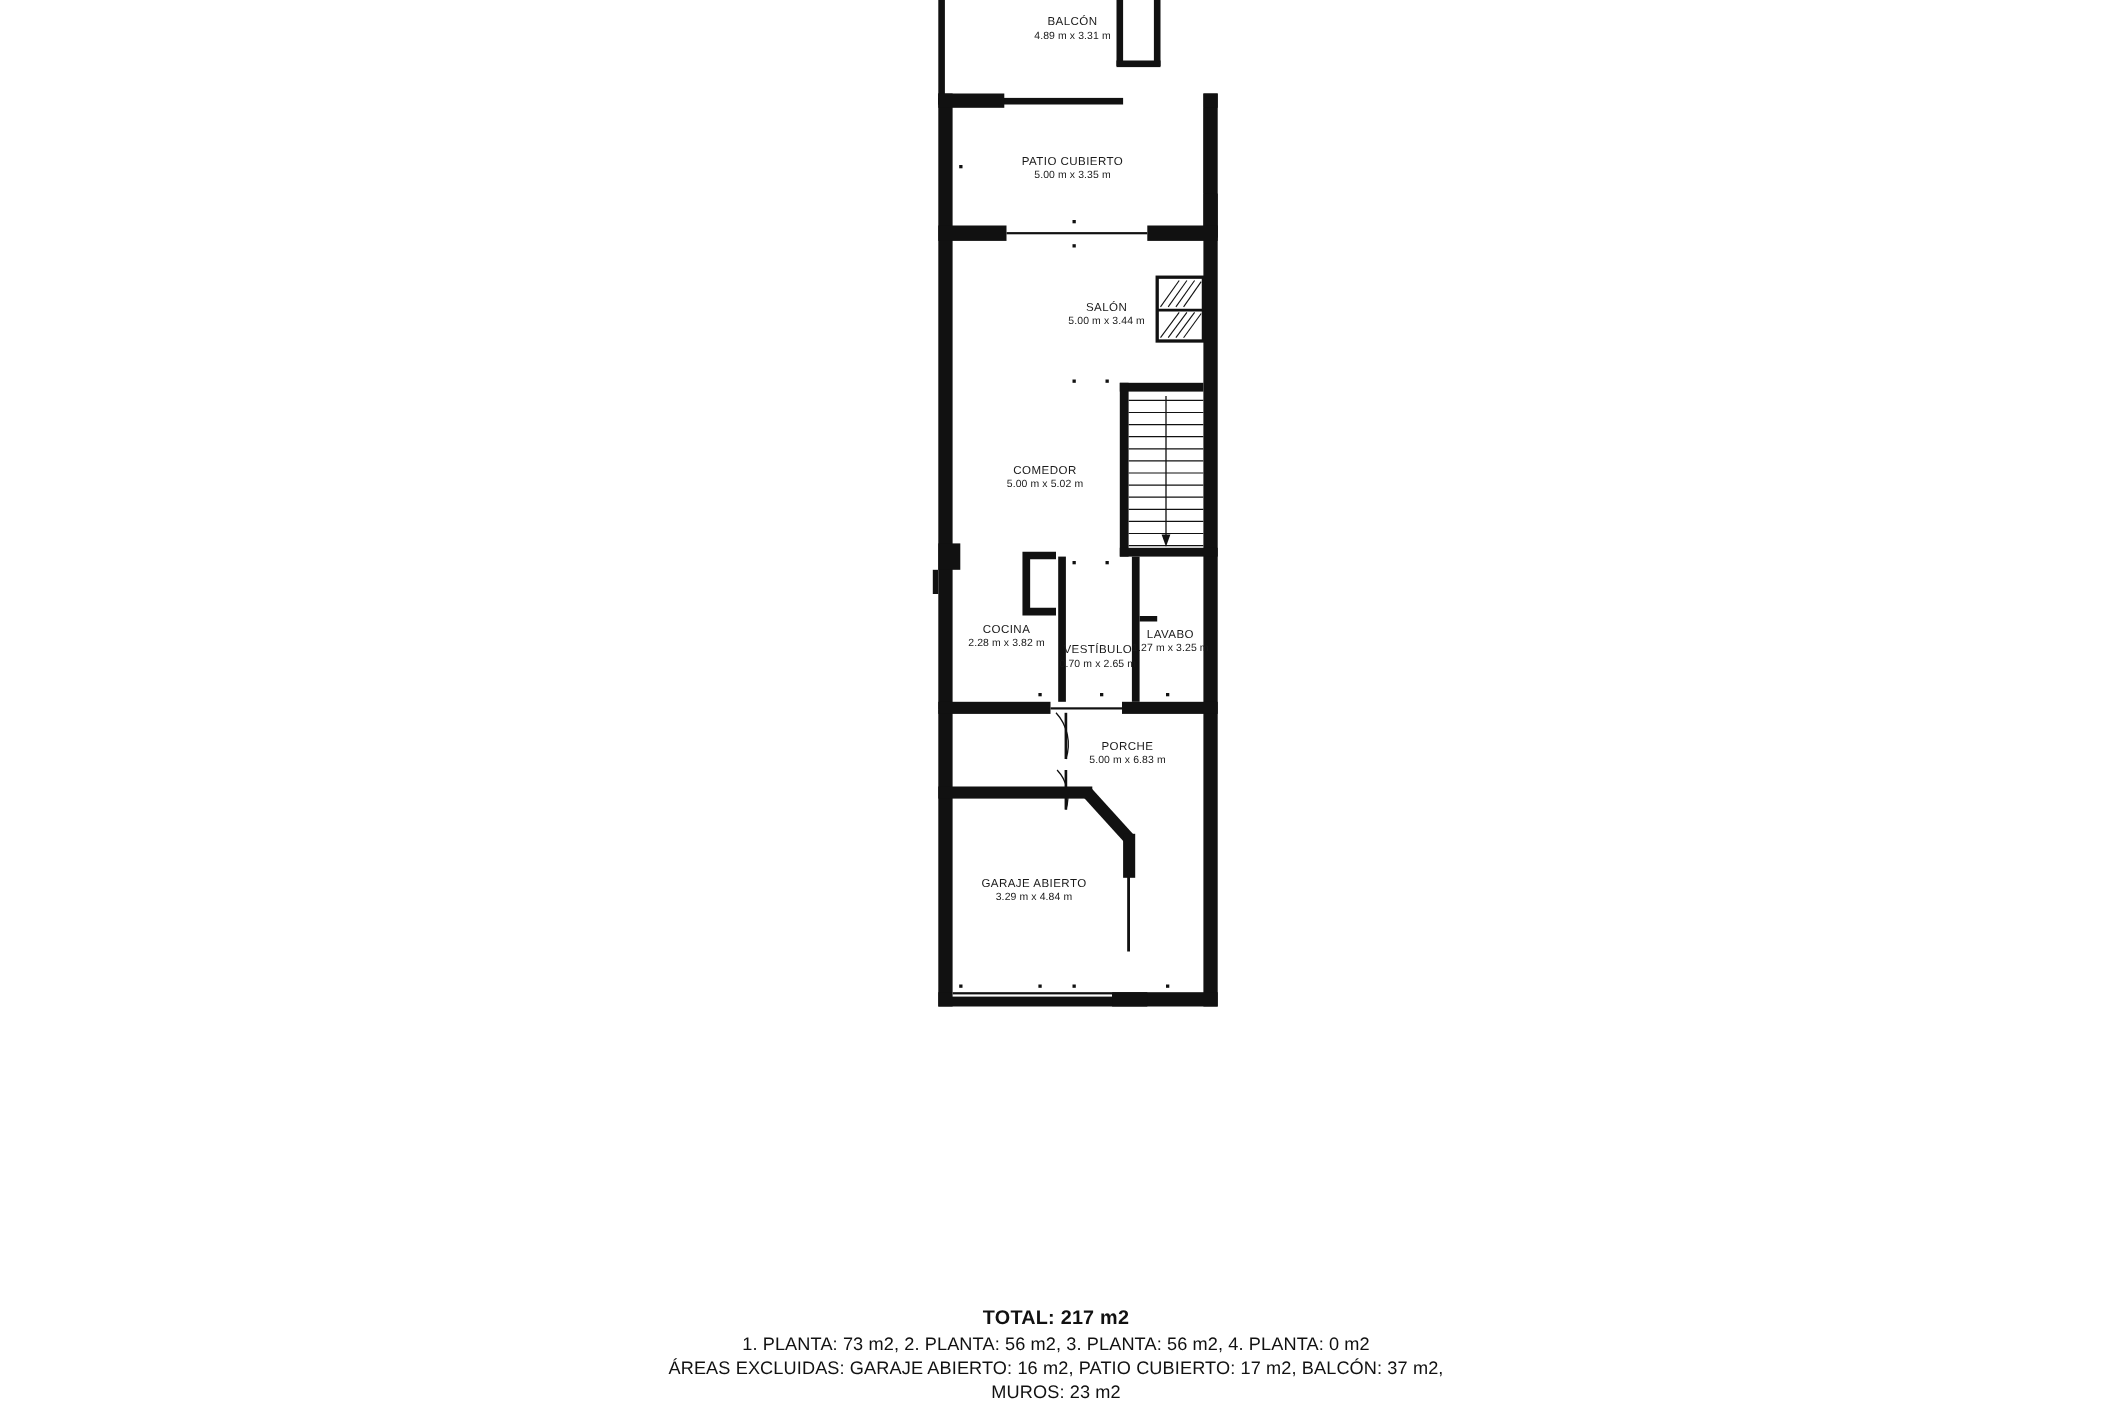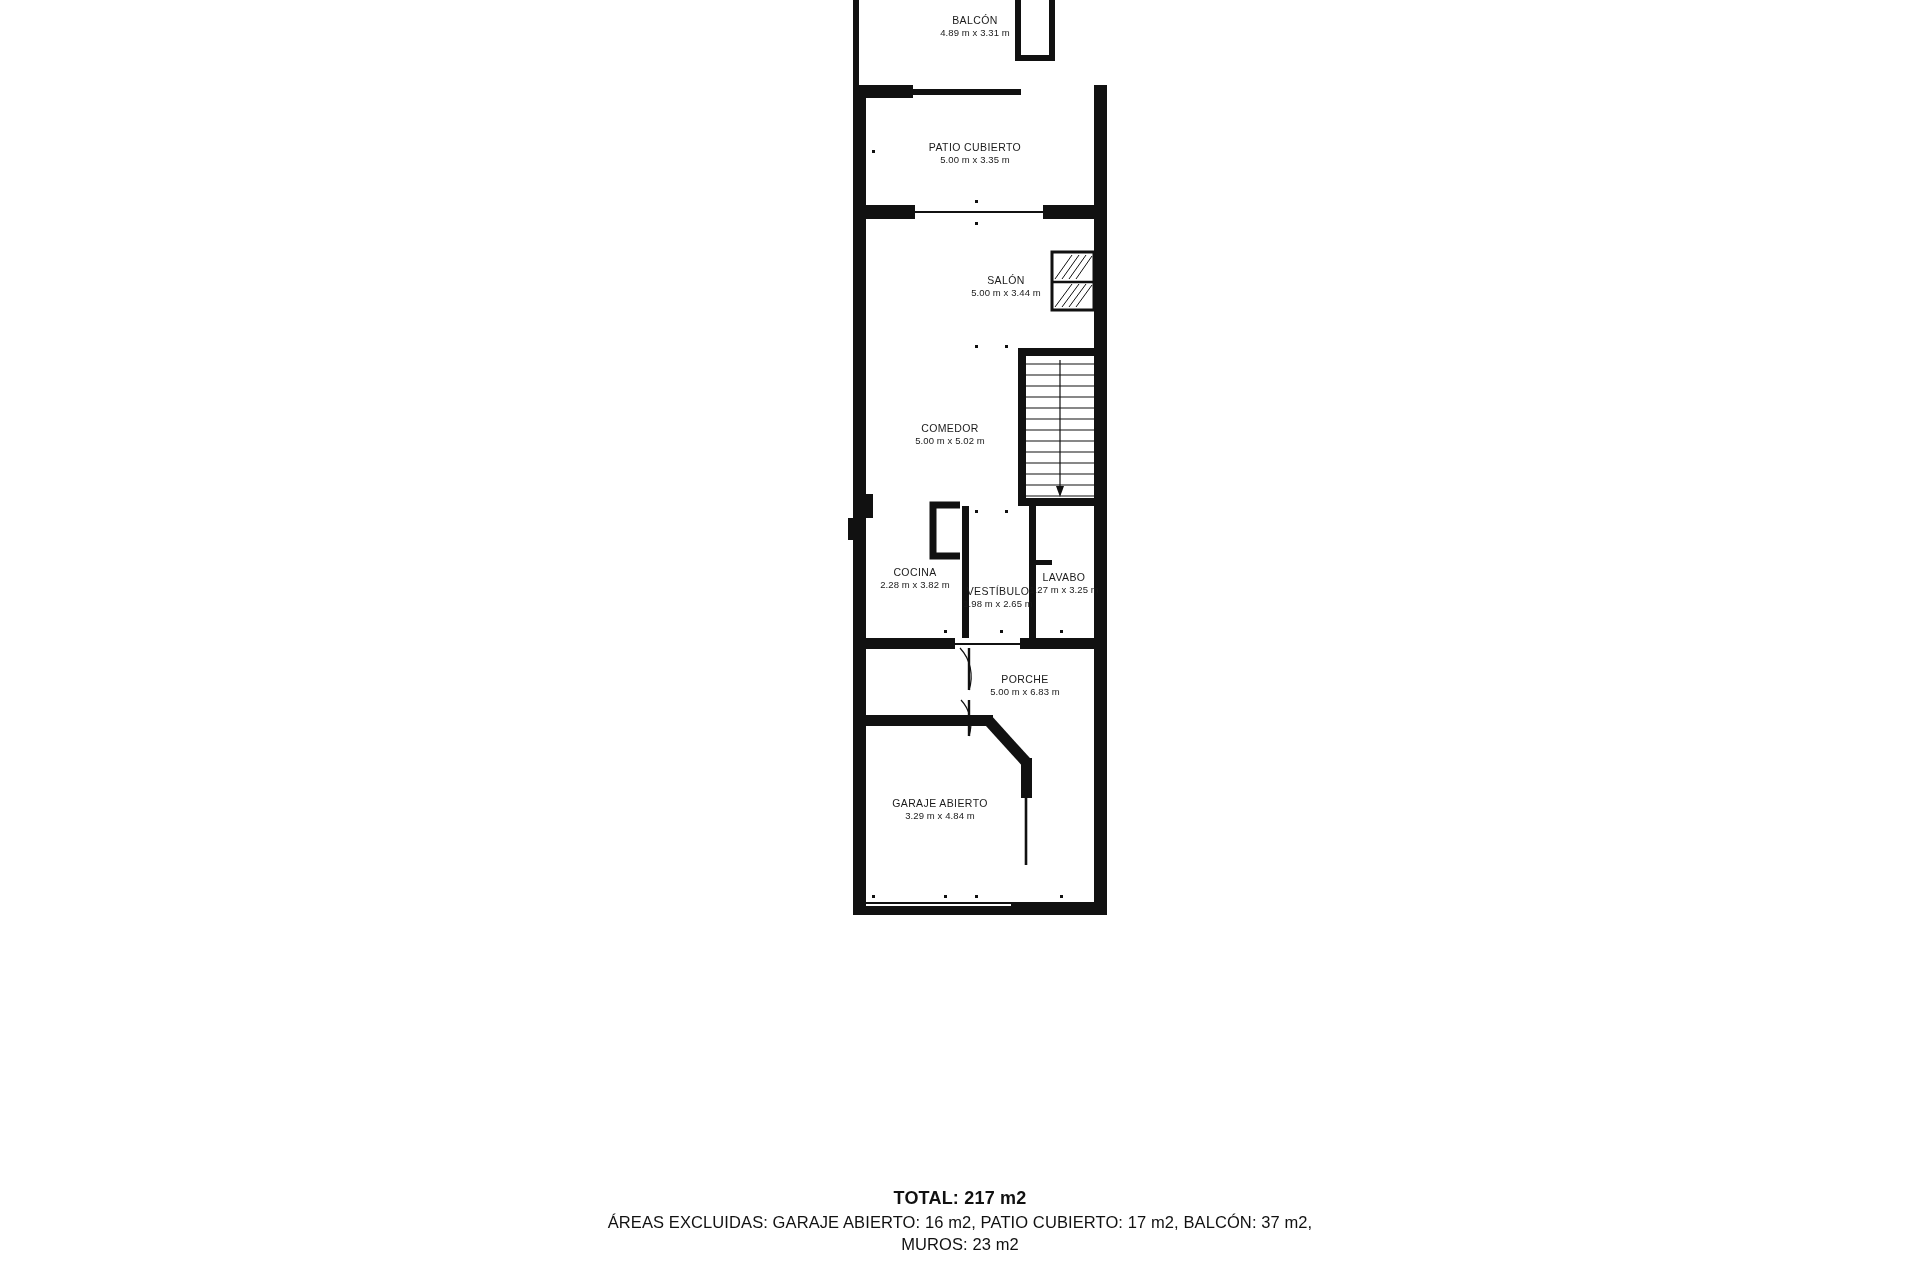--- a/index.html
+++ b/index.html
@@ -219,32 +219,33 @@
 <div class="room-label" style="left:950px; top:422px;">
   <div class="room-name">COMEDOR</div>
   <div class="room-dims">5.00 m x 5.02 m</div>
 </div>
 <div class="room-label" style="left:915px; top:566px;">
   <div class="room-name">COCINA</div>
   <div class="room-dims">2.28 m x 3.82 m</div>
 </div>
 <div class="room-label" style="left:998px; top:585px;">
   <div class="room-name">VESTÍBULO</div>
-  <div class="room-dims">1.98 m x 2.65 m</div>
+  <div class="room-dims">0.70 m x 2.65 m</div>
 </div>
 <div class="room-label" style="left:1064px; top:571px;">
   <div class="room-name">LAVABO</div>
   <div class="room-dims">1.27 m x 3.25 m</div>
 </div>
 <div class="room-label" style="left:1025px; top:673px;">
   <div class="room-name">PORCHE</div>
   <div class="room-dims">5.00 m x 6.83 m</div>
 </div>
 <div class="room-label" style="left:940px; top:797px;">
   <div class="room-name">GARAJE ABIERTO</div>
   <div class="room-dims">3.29 m x 4.84 m</div>
 </div>
 
 <div class="summary">
   <div class="summary-total">TOTAL: 217 m2</div>
+  <div class="summary-line">1. PLANTA: 73 m2, 2. PLANTA: 56 m2, 3. PLANTA: 56 m2, 4. PLANTA: 0 m2</div>
   <div class="summary-line">ÁREAS EXCLUIDAS: GARAJE ABIERTO: 16 m2, PATIO CUBIERTO: 17 m2, BALCÓN: 37 m2,</div>
   <div class="summary-line">MUROS: 23 m2</div>
 </div>
 
 </body></html>

